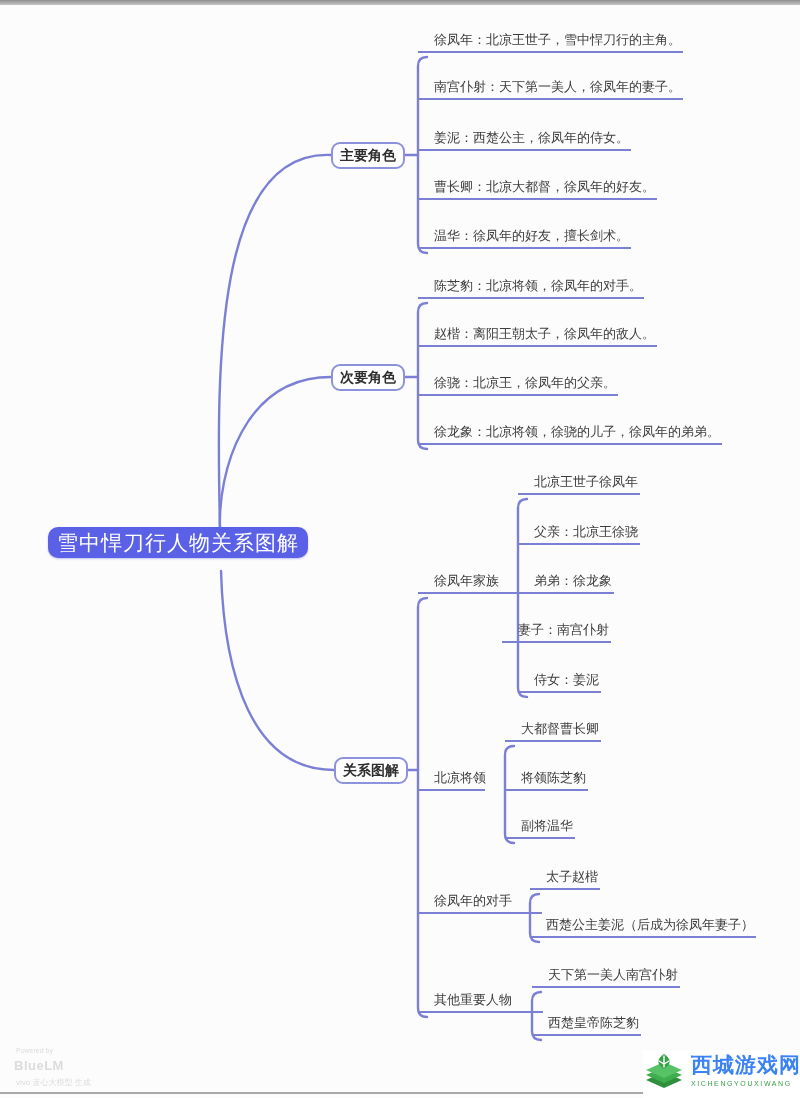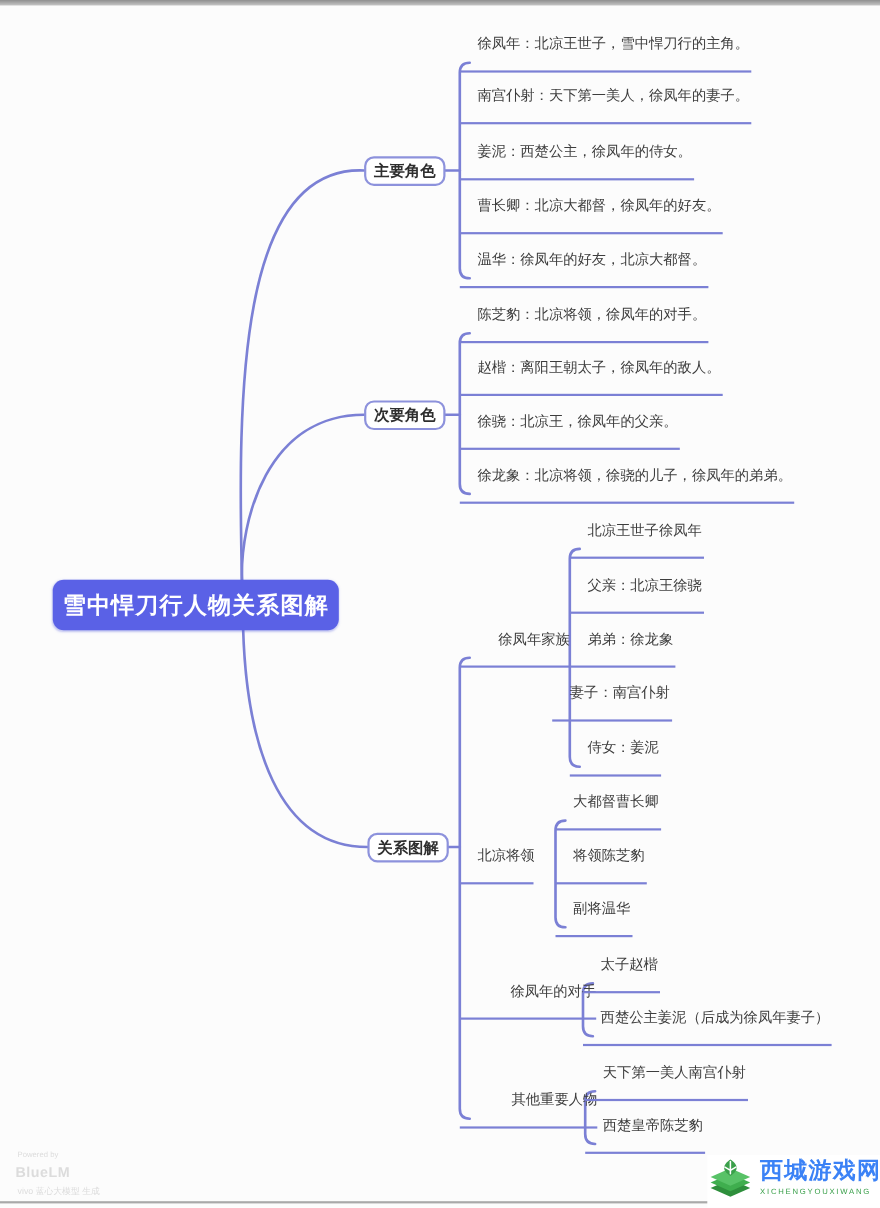--- a/index.html
+++ b/index.html
@@ -19,35 +19,35 @@
     position:absolute;left:0;top:0;width:800px;height:5px;
     background:linear-gradient(#8f8f8f,#c6c6c6);
   }
   .bottom-line{
     position:absolute;left:0;top:1092px;width:800px;height:2px;
     background:#a9a9a9;
   }
   svg.links{position:absolute;left:0;top:0;z-index:1;}
   .node{position:absolute;z-index:2;}
   .root-node{
-    left:48px;top:527px;width:260px;height:46px;
+    left:48px;top:527px;width:260px;height:31px;
     background:var(--root-fill);color:#ffffff;
     border-radius:10px;display:flex;align-items:center;justify-content:center;
-    font-size:21px;font-weight:700;letter-spacing:1px;white-space:nowrap;
+    font-size:21px;font-weight:400;letter-spacing:1px;white-space:nowrap;
     box-shadow:0 1px 2px rgba(80,90,220,.35);
   }
   .branch-box{
     background:#ffffff;border:2px solid var(--box-border);border-radius:9px;
     color:#2e2e2e;font-size:14px;font-weight:600;
     padding:3px 7px;white-space:nowrap;line-height:17px;
   }
   .leaf{
     color:var(--leaf-text);font-size:13px;line-height:20px;
-    padding:0 2px 14px 16px;border-bottom:2px solid var(--line);
-    white-space:nowrap;box-sizing:border-box;text-align:right;
+    padding:0 2px 1px 16px;border-bottom:2px solid var(--line);
+    white-space:nowrap;box-sizing:border-box;
   }
   .glabel{padding-right:0;}
   .watermark{color:#dcdcdc;z-index:2;}
   .wm1{font-size:7px;}
   .wm2{font-size:13px;font-weight:600;letter-spacing:.5px;}
   .wm3{font-size:8px;}
   .footer-logo{
     position:absolute;left:643px;top:1050px;z-index:3;display:flex;align-items:flex-start;
     background:#ffffff;padding:2px 4px 2px 0;
   }
@@ -87,21 +87,21 @@
   <div class="node root-node">雪中悍刀行人物关系图解</div>
 
   <div class="node branch-box" style="left:331px;top:142px">主要角色</div>
   <div class="node branch-box" style="left:331px;top:364px">次要角色</div>
   <div class="node branch-box" style="left:334px;top:757px">关系图解</div>
 
   <div class="node leaf" style="left:418px;top:30px">徐凤年：北凉王世子，雪中悍刀行的主角。</div>
   <div class="node leaf" style="left:418px;top:77px">南宫仆射：天下第一美人，徐凤年的妻子。</div>
   <div class="node leaf" style="left:418px;top:128px">姜泥：西楚公主，徐凤年的侍女。</div>
   <div class="node leaf" style="left:418px;top:177px">曹长卿：北凉大都督，徐凤年的好友。</div>
-  <div class="node leaf" style="left:418px;top:226px">温华：徐凤年的好友，北凉大都督。</div>
+  <div class="node leaf" style="left:418px;top:226px">温华：徐凤年的好友，擅长剑术。</div>
 
   <div class="node leaf" style="left:418px;top:276px">陈芝豹：北凉将领，徐凤年的对手。</div>
   <div class="node leaf" style="left:418px;top:324px">赵楷：离阳王朝太子，徐凤年的敌人。</div>
   <div class="node leaf" style="left:418px;top:373px">徐骁：北凉王，徐凤年的父亲。</div>
   <div class="node leaf" style="left:418px;top:422px">徐龙象：北凉将领，徐骁的儿子，徐凤年的弟弟。</div>
 
   <div class="node leaf glabel" style="left:418px;top:571px;width:100px">徐凤年家族</div>
   <div class="node leaf" style="left:518px;top:472px">北凉王世子徐凤年</div>
   <div class="node leaf" style="left:518px;top:522px">父亲：北凉王徐骁</div>
   <div class="node leaf" style="left:518px;top:571px">弟弟：徐龙象</div>

